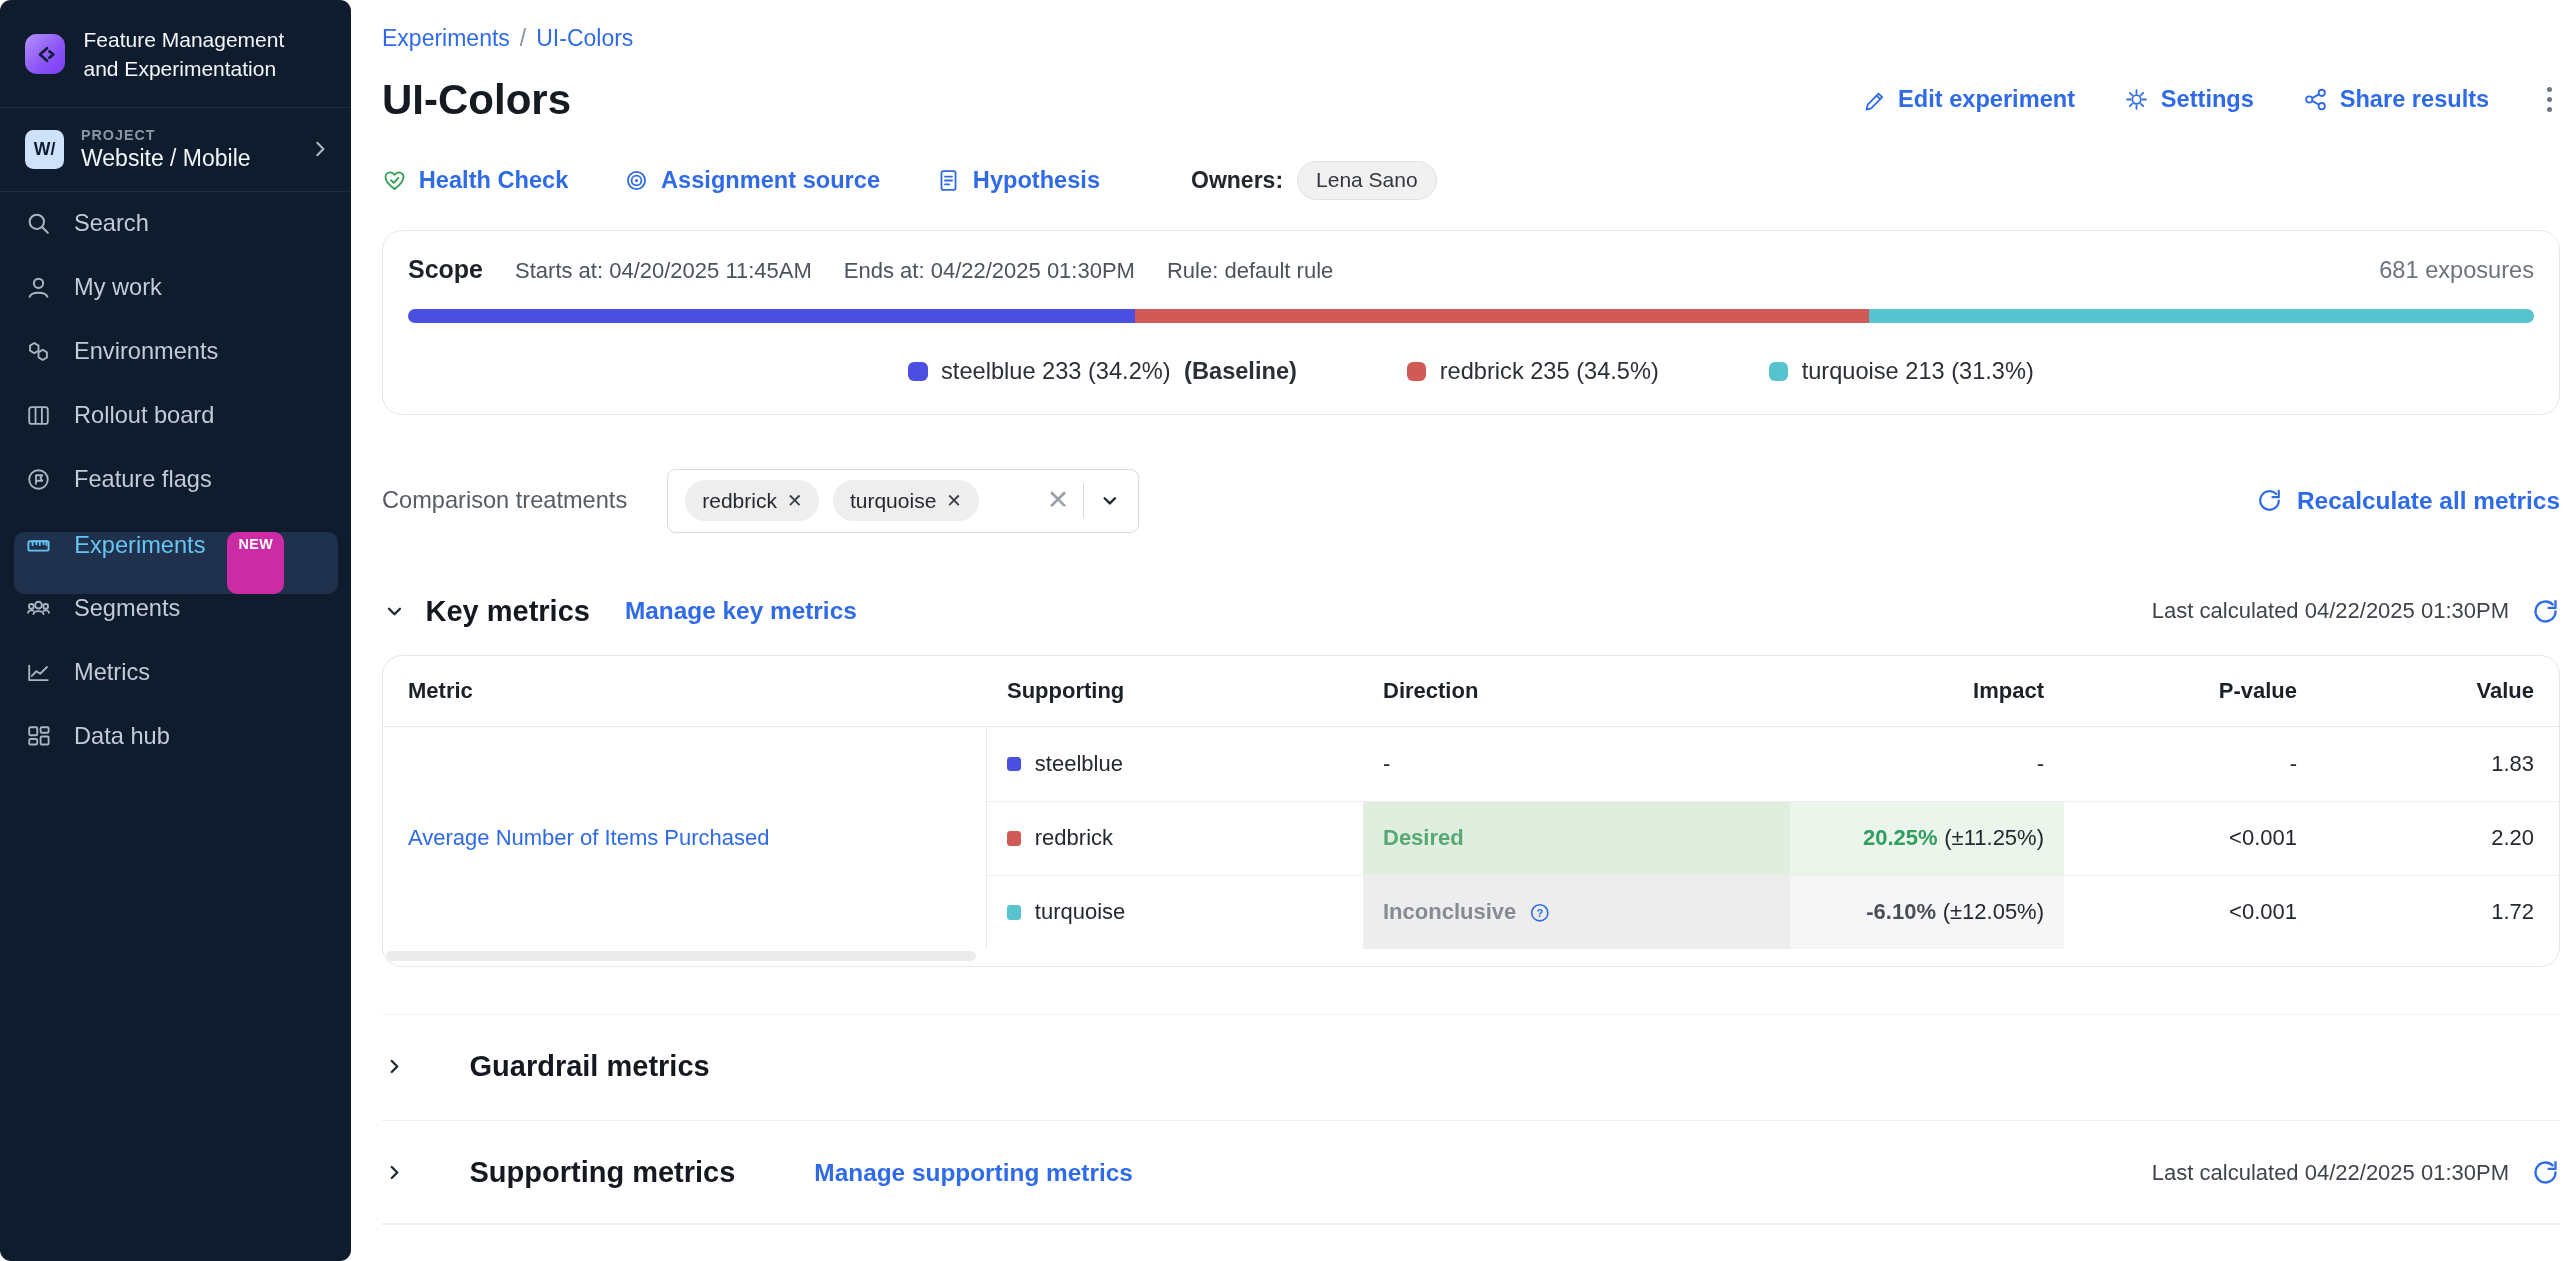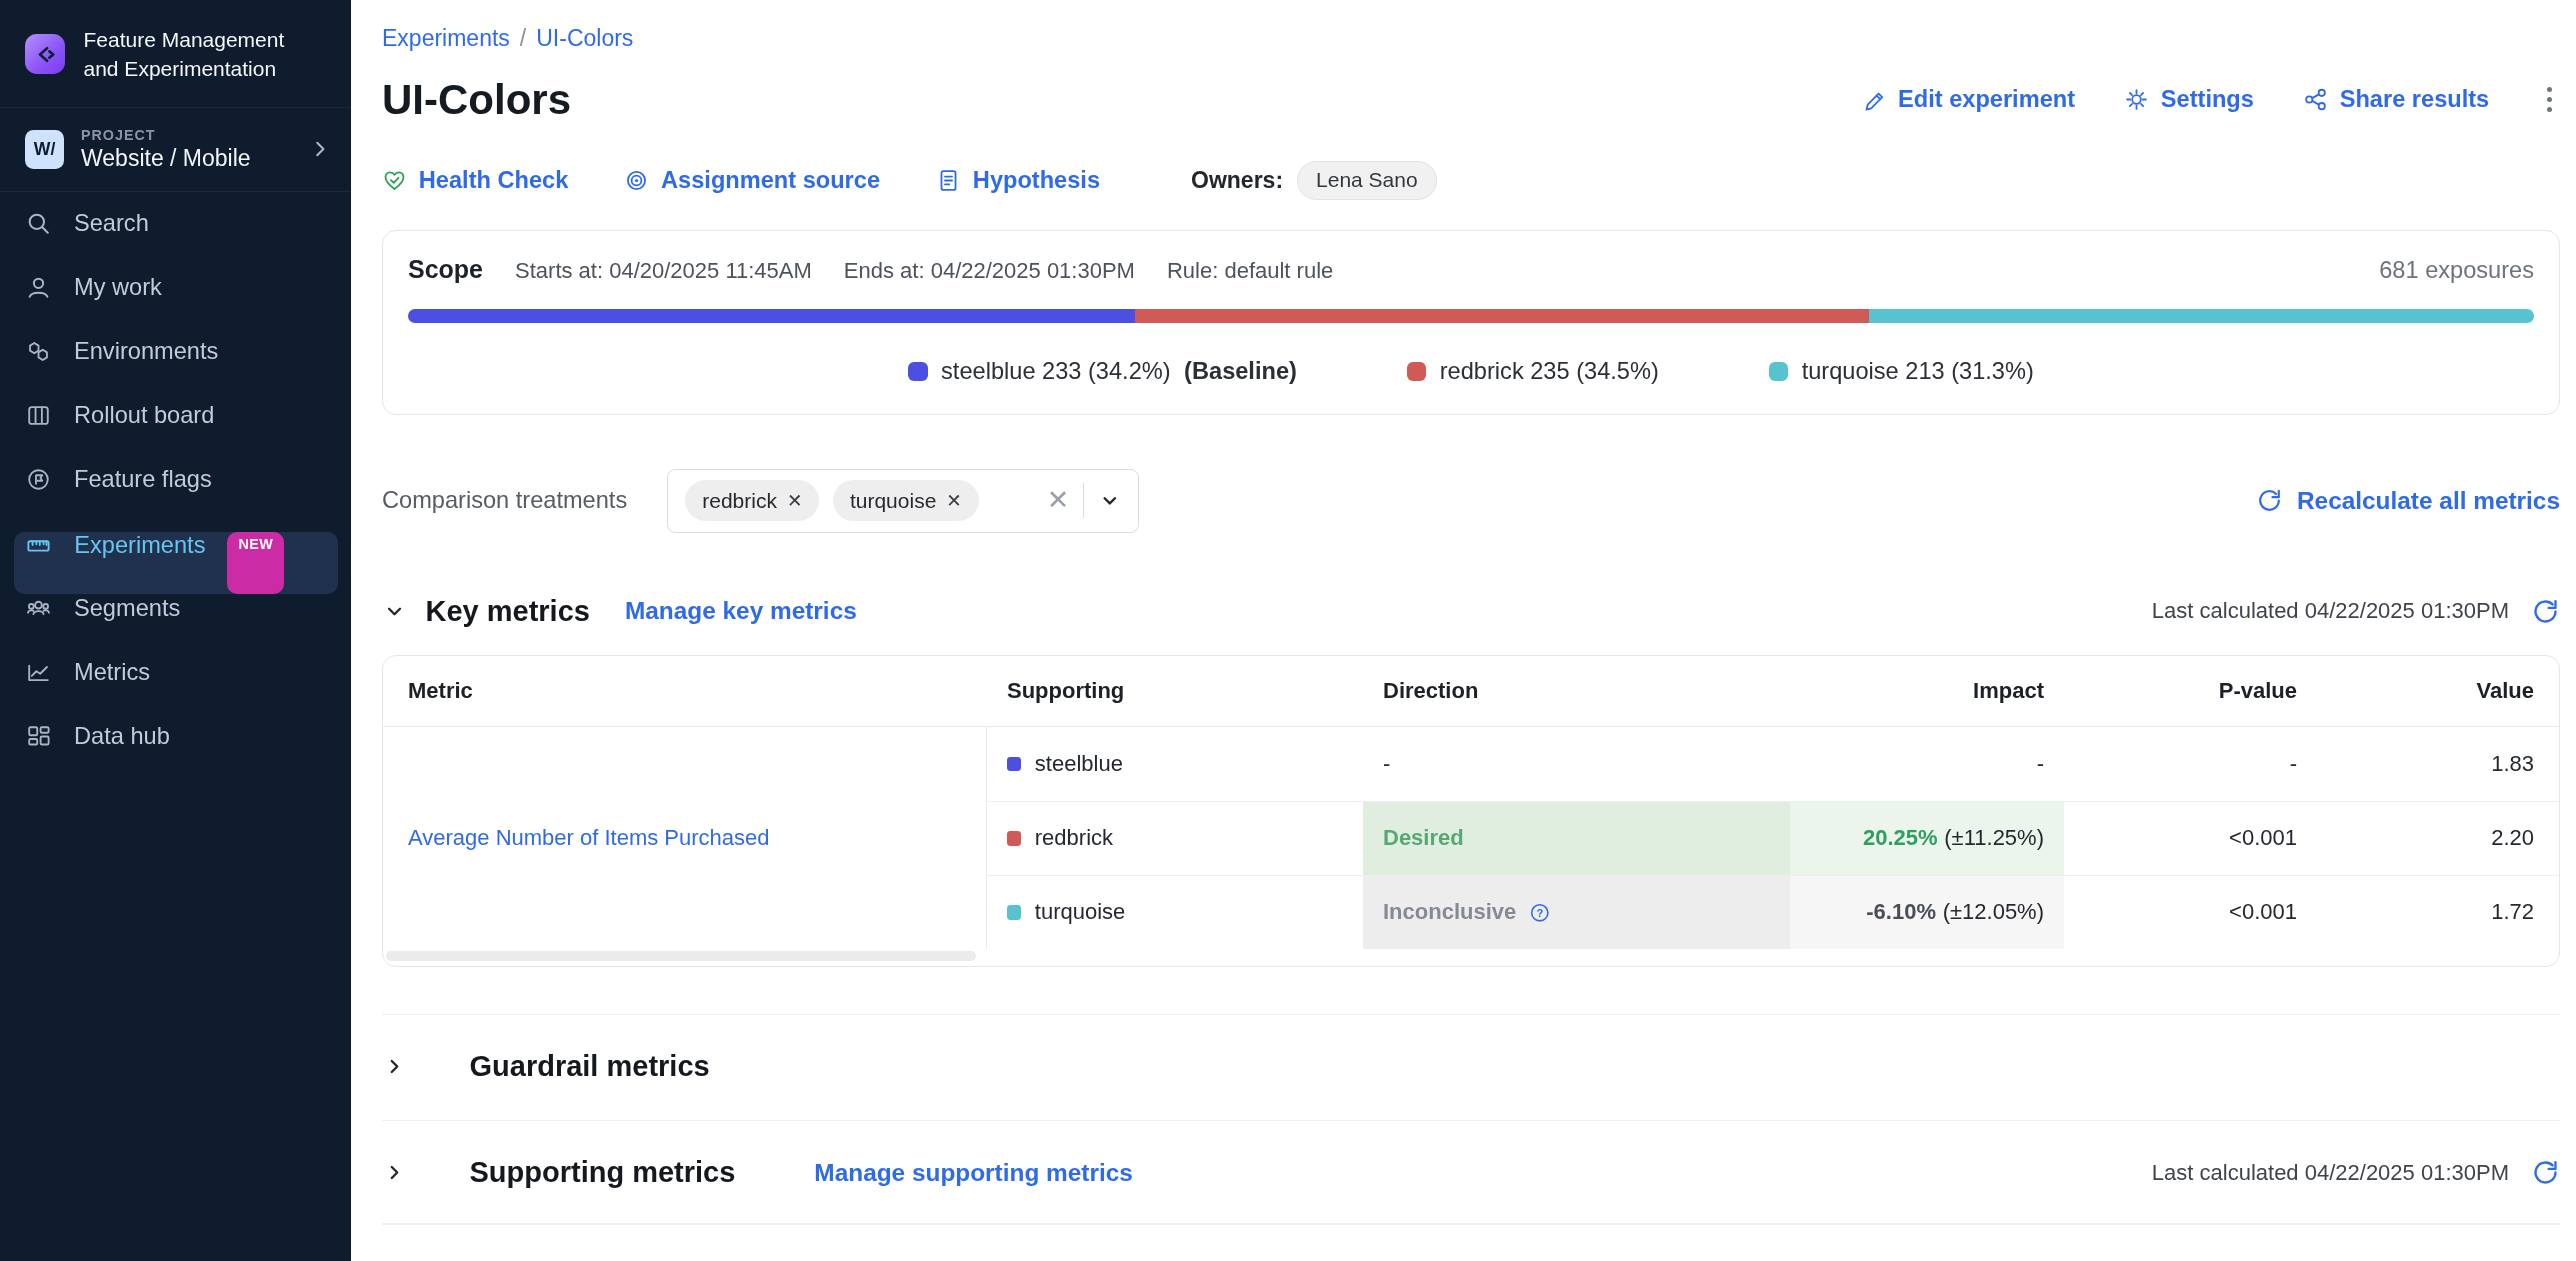--- a/index.html
+++ b/index.html
@@ -1,21 +1,21 @@
 <!DOCTYPE html>
 <html style="font-size:13.5px"><head>
 <meta charset="utf-8">
 <style>
   * { box-sizing: border-box; margin: 0; padding: 0; }
   html,body { width:2576px; height:1261px; }
   body { font-family:"Liberation Sans", sans-serif; background:#fff; overflow:hidden; }
   .screen { width:2576px; height:1261px; display:flex; position:relative; }
 
   
-  .sidebar { width:351px; min-width:351px; background:#0e1c2e; color:#c3cbd8; display:flex; flex-direction:column; }
+  .sidebar { width:351px; min-width:351px; background:#0e1c2e; color:#c3cbd8; display:flex; flex-direction:column;border-radius:11px; }
   .brand { display:flex; align-items:center; gap:18.5px; padding:25px 22px 23.6px 25px; }
   .brand-logo { width:40px; height:40px; border-radius:11.8px; background:linear-gradient(135deg,#b491fb 0%,#8b53f6 60%,#7a3df2 100%); display:flex; align-items:center; justify-content:center; flex:none; }
   .brand-title { font-size:21px; line-height:1.4; color:#f3f6fa; font-weight:400; }
   .side-divider { height:0.8px; background:#1d2b3e; width:100%; }
   .project-row { display:flex; align-items:center; gap:17px; padding:18.5px 20px 18.5px 25px; }
   .project-avatar { width:39px; height:39px; border-radius:8.4px; background:#cfe2fc; color:#0e1c2e; font-size:17.7px; font-weight:700; display:flex; align-items:center; justify-content:center; flex:none; }
   .project-label { font-size:14.3px; letter-spacing:1px; color:#8b95a5; font-weight:600; margin-bottom:2.5px; }
   .project-name { font-size:23px; color:#f3f6fa; }
   .project-chevron { margin-left:auto; color:#aeb7c4; display:flex; }
   .nav { padding-top:18.5px; display:flex; flex-direction:column; }
@@ -38,21 +38,21 @@
   .kebab { display:flex; flex-direction:column; gap:5px; padding:5px 8.4px; cursor:pointer; }
   .kebab i { width:5px; height:5px; border-radius:50%; background:#70767f; }
 
   .links-row { display:flex; align-items:center; gap:56px; margin-top:37px; }
   .doc-link { display:flex; align-items:center; gap:11.8px; color:#2f6be8; font-size:23.6px; font-weight:600; cursor:pointer; }
   .owners { display:flex; align-items:center; gap:13.5px; margin-left:35px; }
   .owners-label { font-size:23px; font-weight:700; color:#22262d; }
   .owner-chip { background:#f1f1f2; border:0.8px solid #e2e2e4; border-radius:842px; padding:6.7px 18.5px; font-size:21px; color:#33373d; }
 
   
-  .card { border:1.3px solid #e3e6eb; border-radius:14px; }
+  .card { border:1.3px solid #e3e6eb; border-radius:20px; }
   .scope-card { margin-top:30px; padding:23.6px 25px 29px; }
   .scope-head { display:flex; align-items:baseline; gap:32px; }
   .scope-title { font-size:25px; font-weight:700; color:#1d2129; }
   .scope-meta { font-size:22px; color:#4d535b; display:flex; gap:8.4px; }
   .scope-exposures { margin-left:auto; font-size:23.6px; color:#6d737b; }
   .scope-bar { margin-top:25px; height:14.3px; border-radius:7.6px; overflow:hidden; display:flex; }
   .scope-bar .seg { height:100%; }
   .scope-legend { margin-top:35px; display:flex; justify-content:center; gap:110px; }
   .legend-item { display:flex; align-items:center; gap:13.5px; font-size:23.6px; color:#2b2f36; }
   .legend-swatch { width:19.4px; height:19.4px; border-radius:5.9px; flex:none; }

